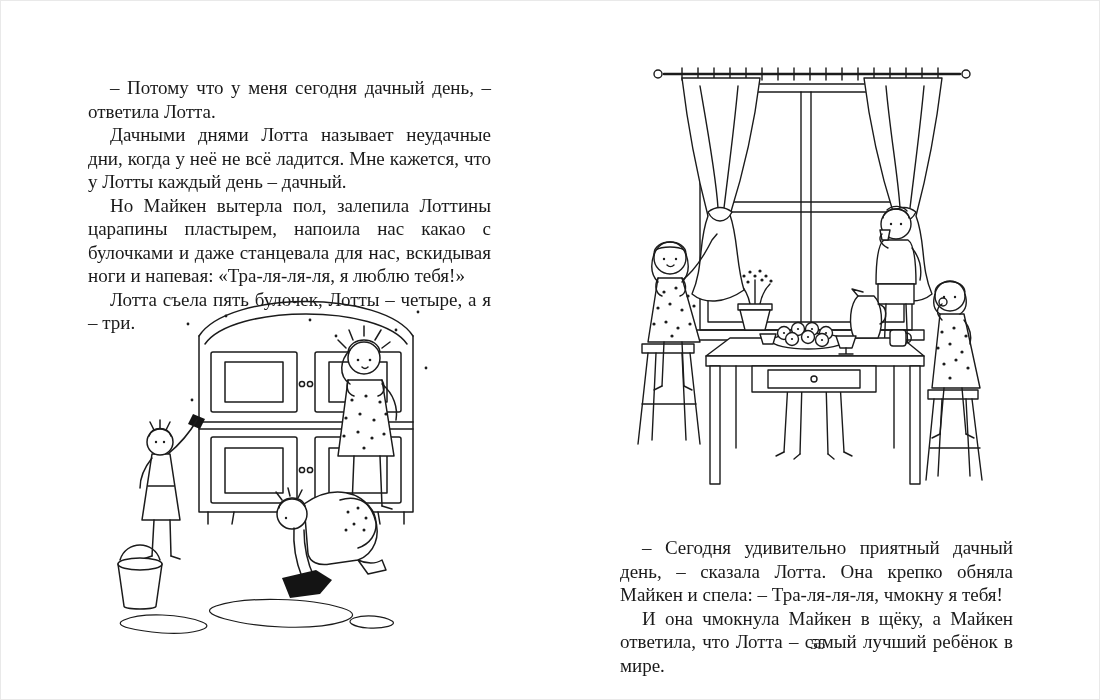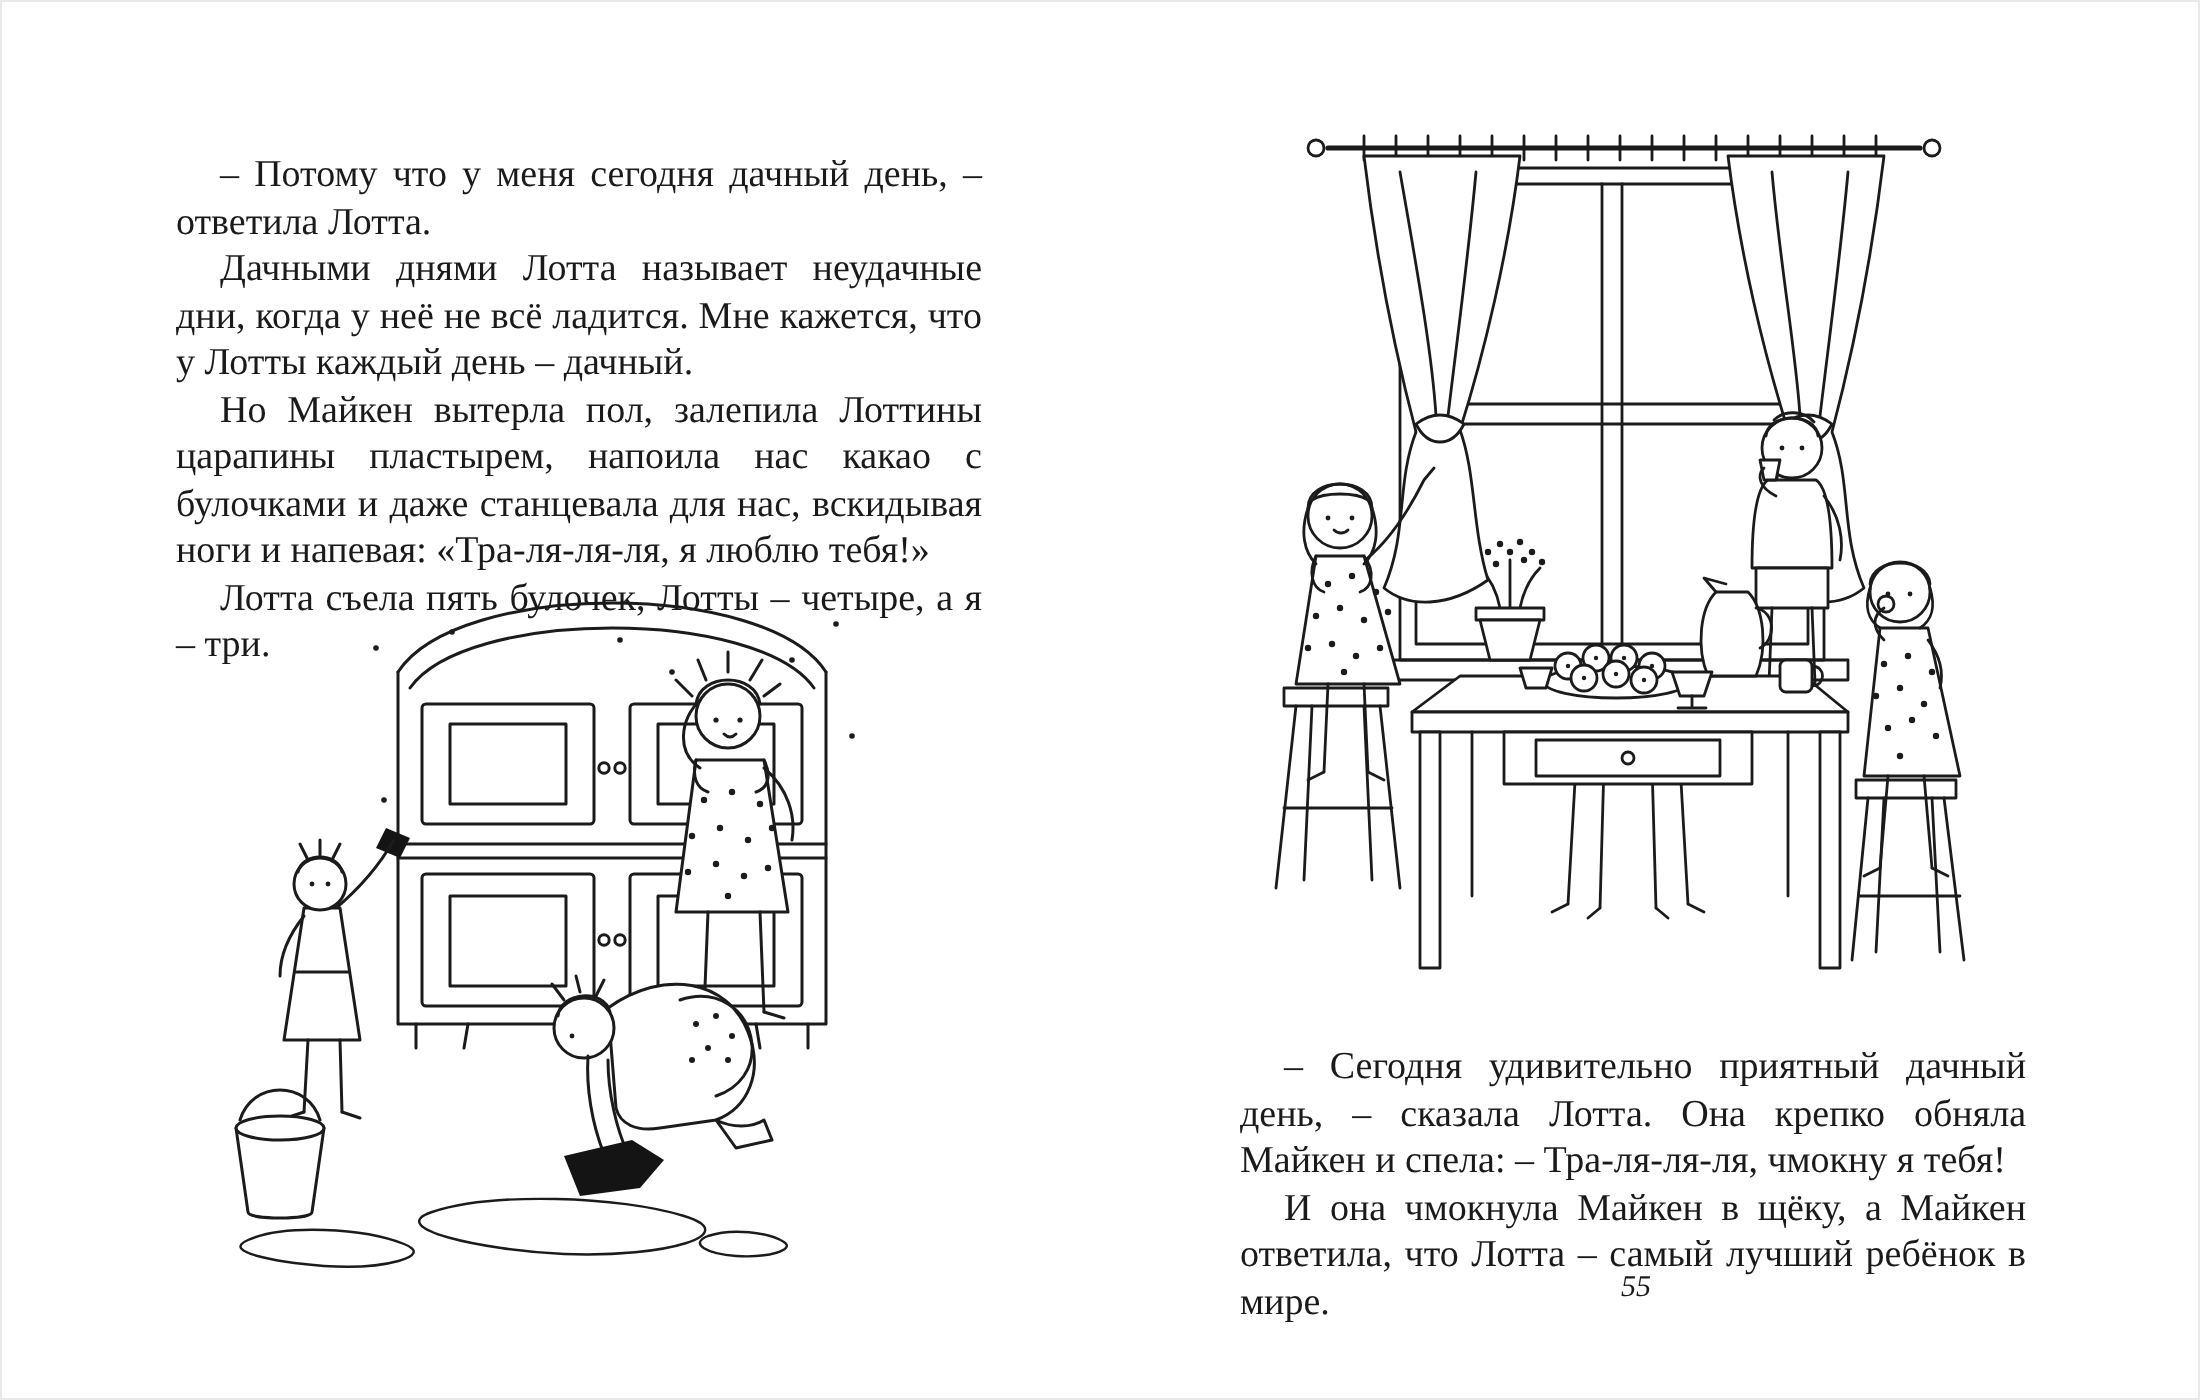--- a/index.html
+++ b/index.html
@@ -17,21 +17,21 @@
     box-shadow: inset 0 0 0 1px #e9e9e9;
   }
   .text-block p {
     font-size:19px;
     line-height:1.24;
     text-align:justify;
     text-indent:22px;
     color:#1a1a1a;
   }
   .page-left-text  { position:absolute; left:88px;  top:76px;  width:403px; }
-  .page-right-text { position:absolute; left:620px; top:522px; width:393px; }
+  .page-right-text { position:absolute; left:620px; top:536px; width:393px; }
   .illus-left  { position:absolute; left:96px;  top:272px; width:390px; height:380px; }
   .illus-right { position:absolute; left:612px; top:52px;  width:400px; height:450px; }
   .illus-left svg, .illus-right svg { width:100%; height:100%; display:block; }
   .page-number {
     position:absolute; left:796px; top:636px; width:44px;
     text-align:center; font-style:italic; font-size:15px; color:#1a1a1a;
   }
 </style>
 </head>
 <body>

